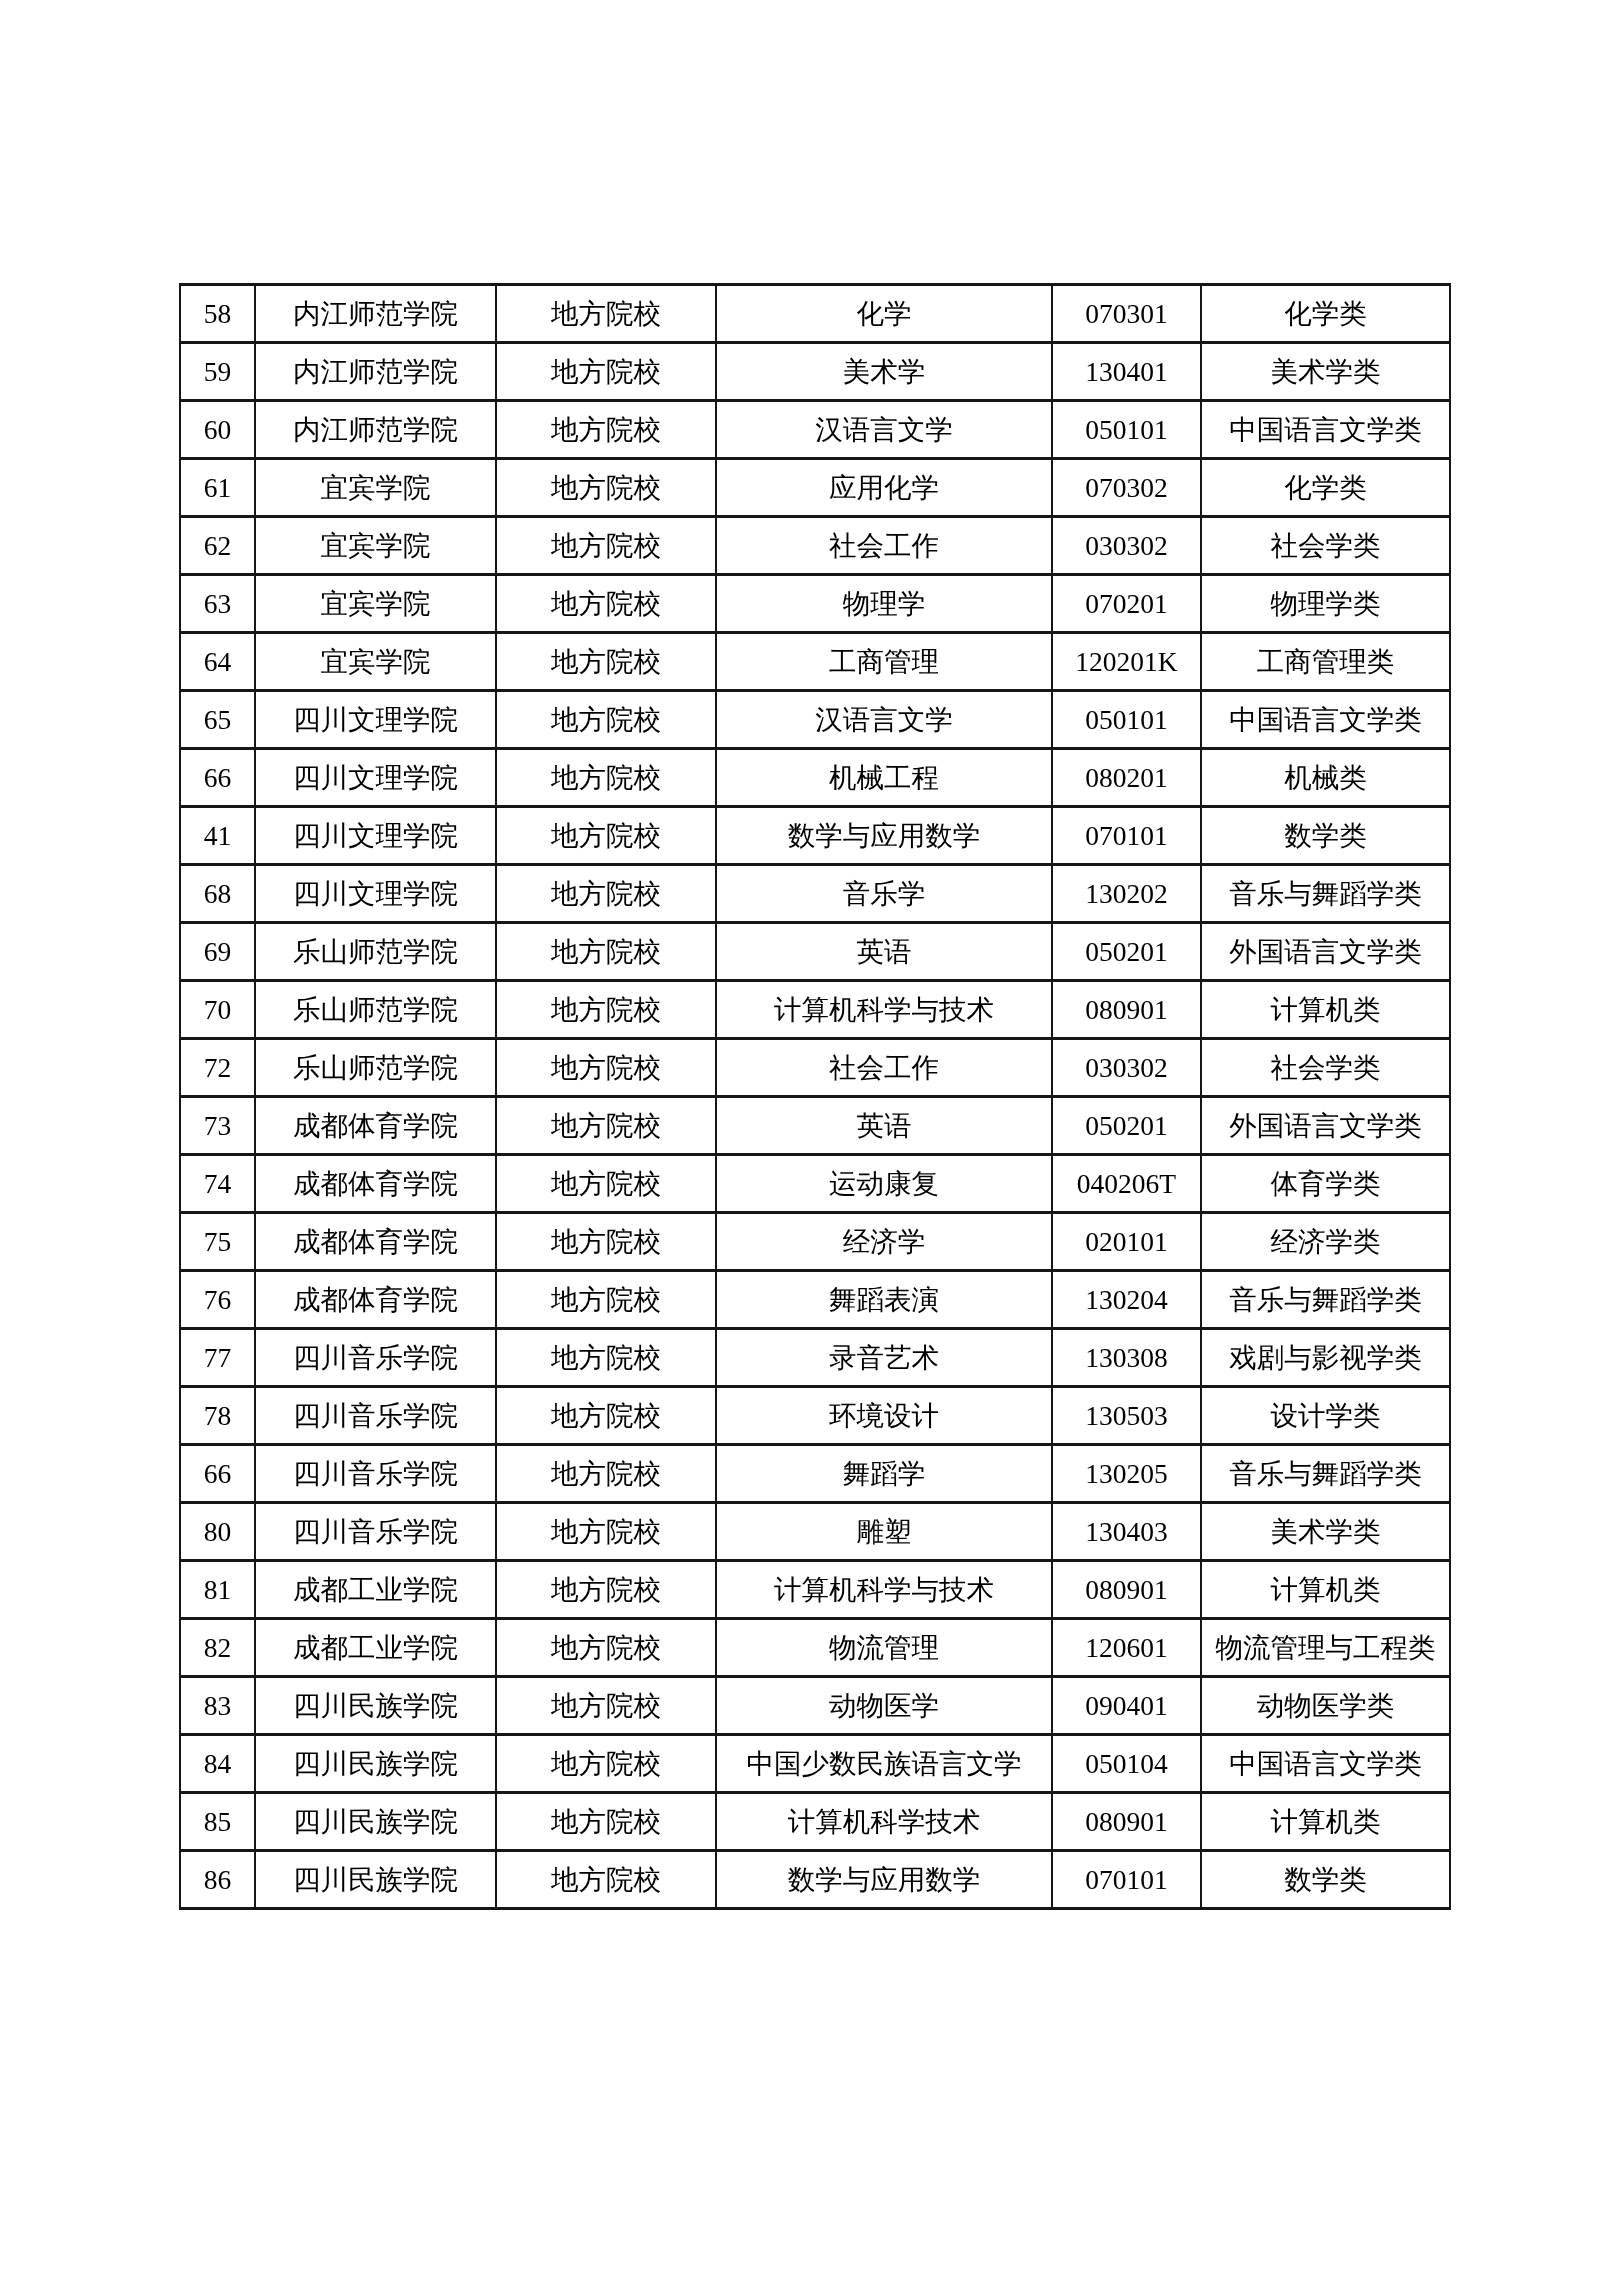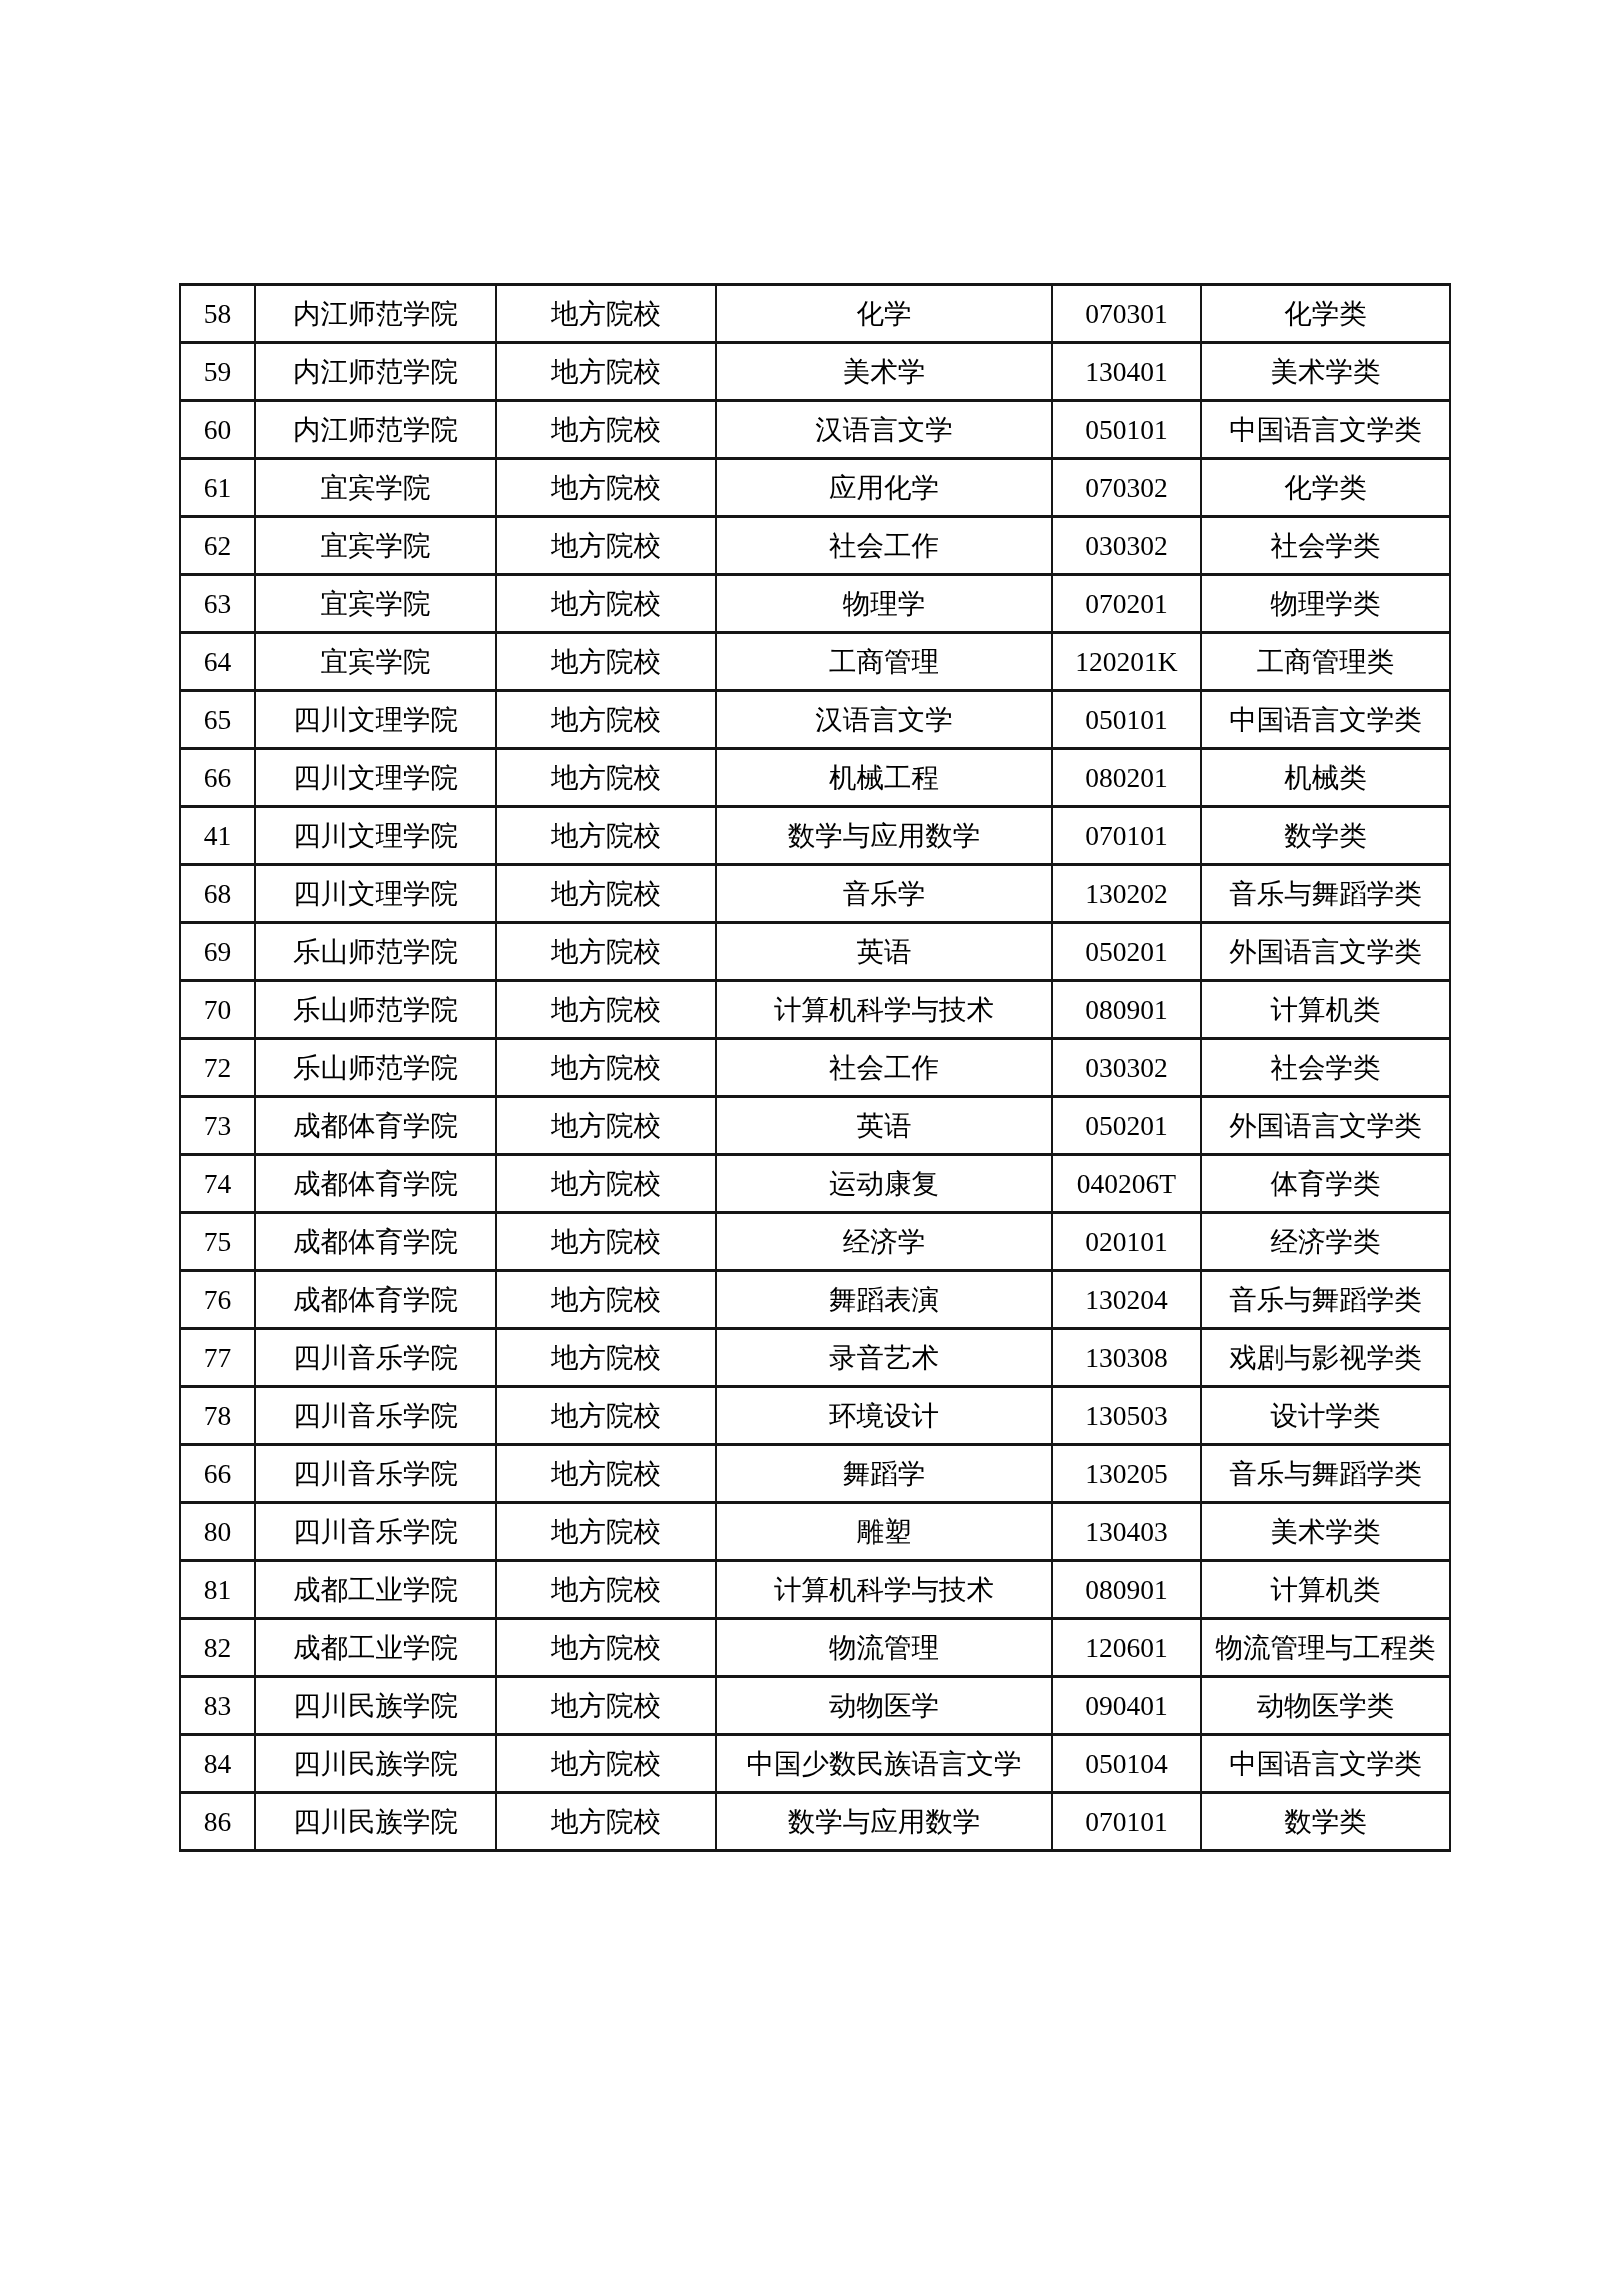--- a/index.html
+++ b/index.html
@@ -260,20 +260,28 @@
         </tr>
         <tr class="data-row">
           <td>84</td>
           <td>四川民族学院</td>
           <td>地方院校</td>
           <td>中国少数民族语言文学</td>
           <td>050104</td>
           <td>中国语言文学类</td>
         </tr>
         <tr class="data-row">
+          <td>85</td>
+          <td>四川民族学院</td>
+          <td>地方院校</td>
+          <td>计算机科学技术</td>
+          <td>080901</td>
+          <td>计算机类</td>
+        </tr>
+        <tr class="data-row">
           <td>86</td>
           <td>四川民族学院</td>
           <td>地方院校</td>
           <td>数学与应用数学</td>
           <td>070101</td>
           <td>数学类</td>
         </tr>
       </tbody>
   </table>
 </div>

